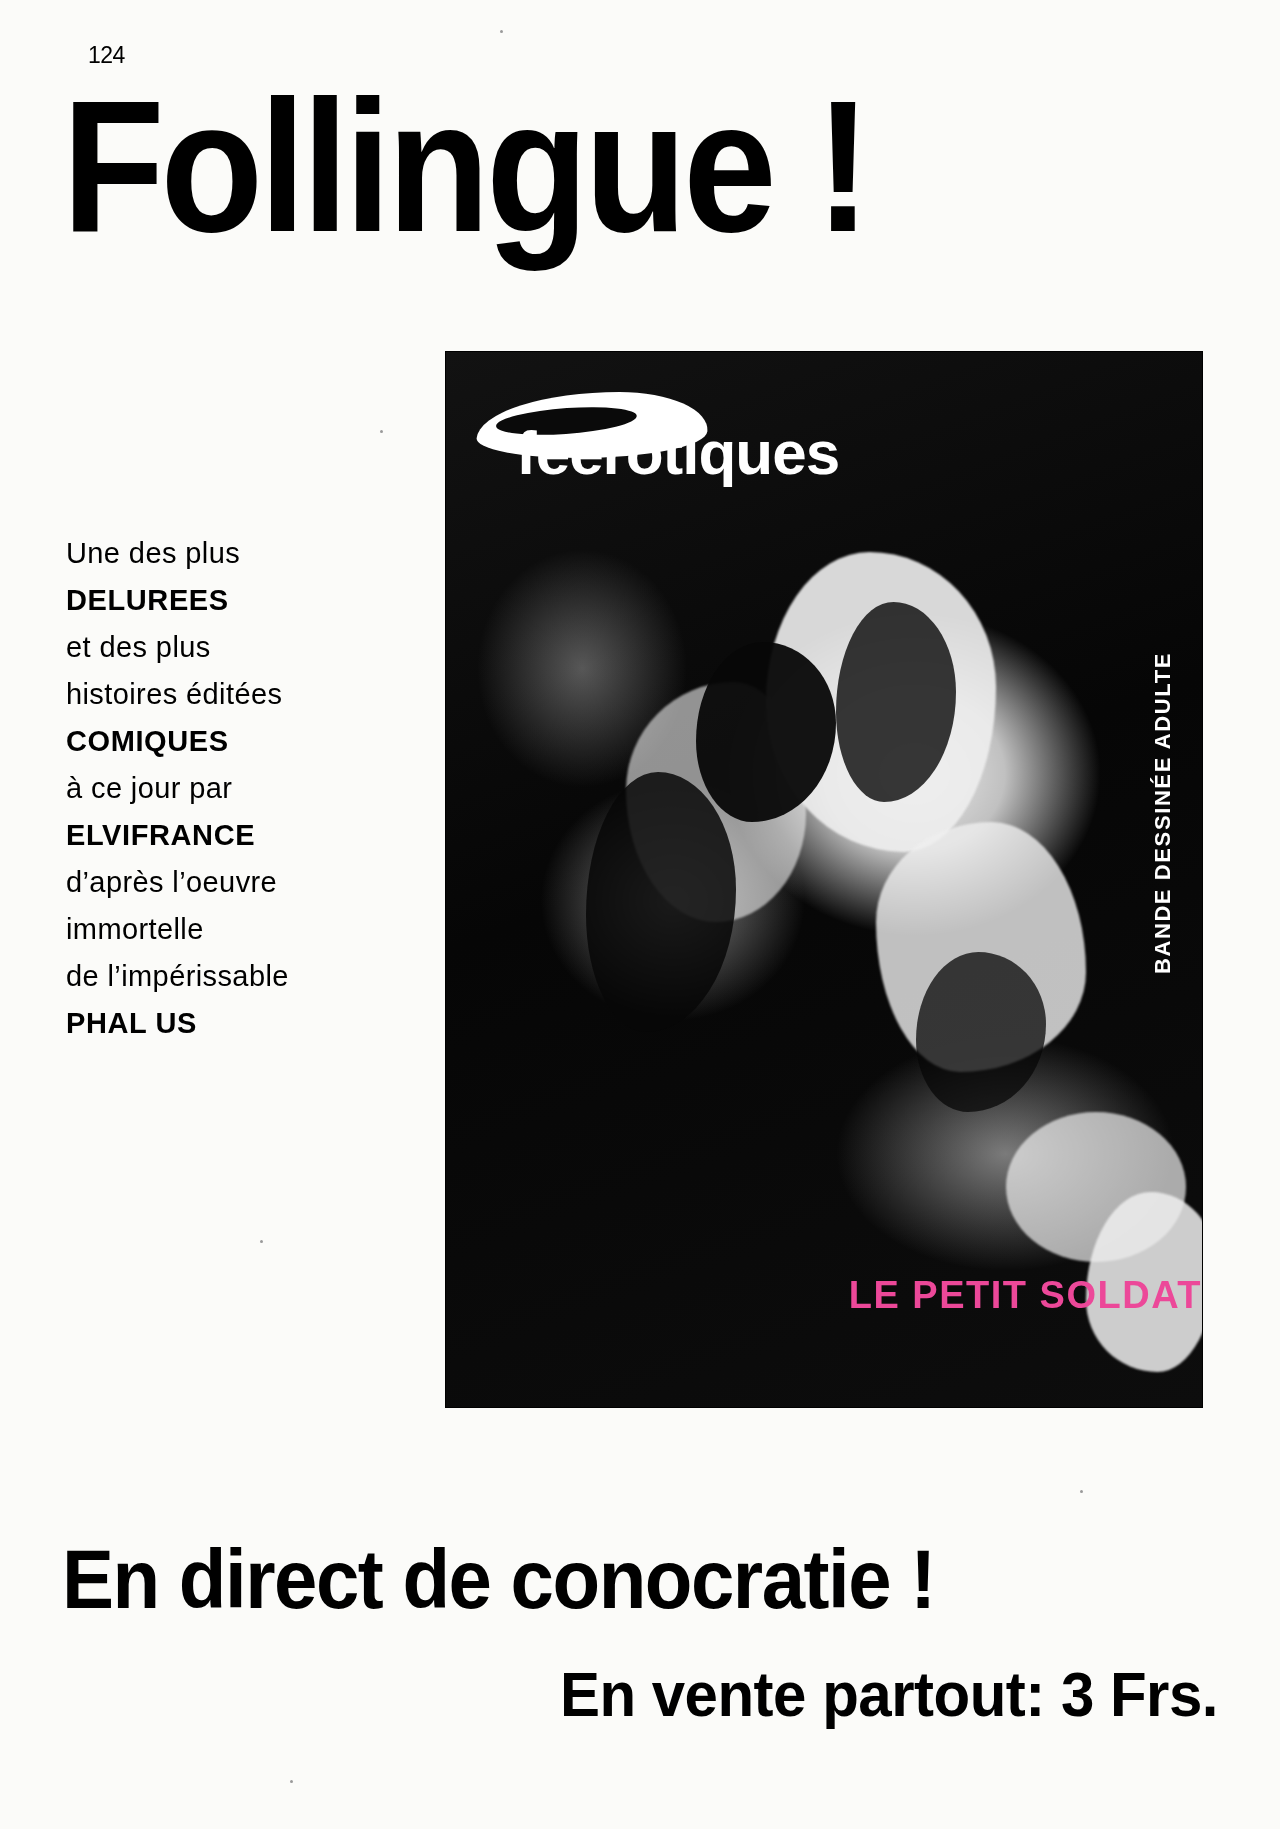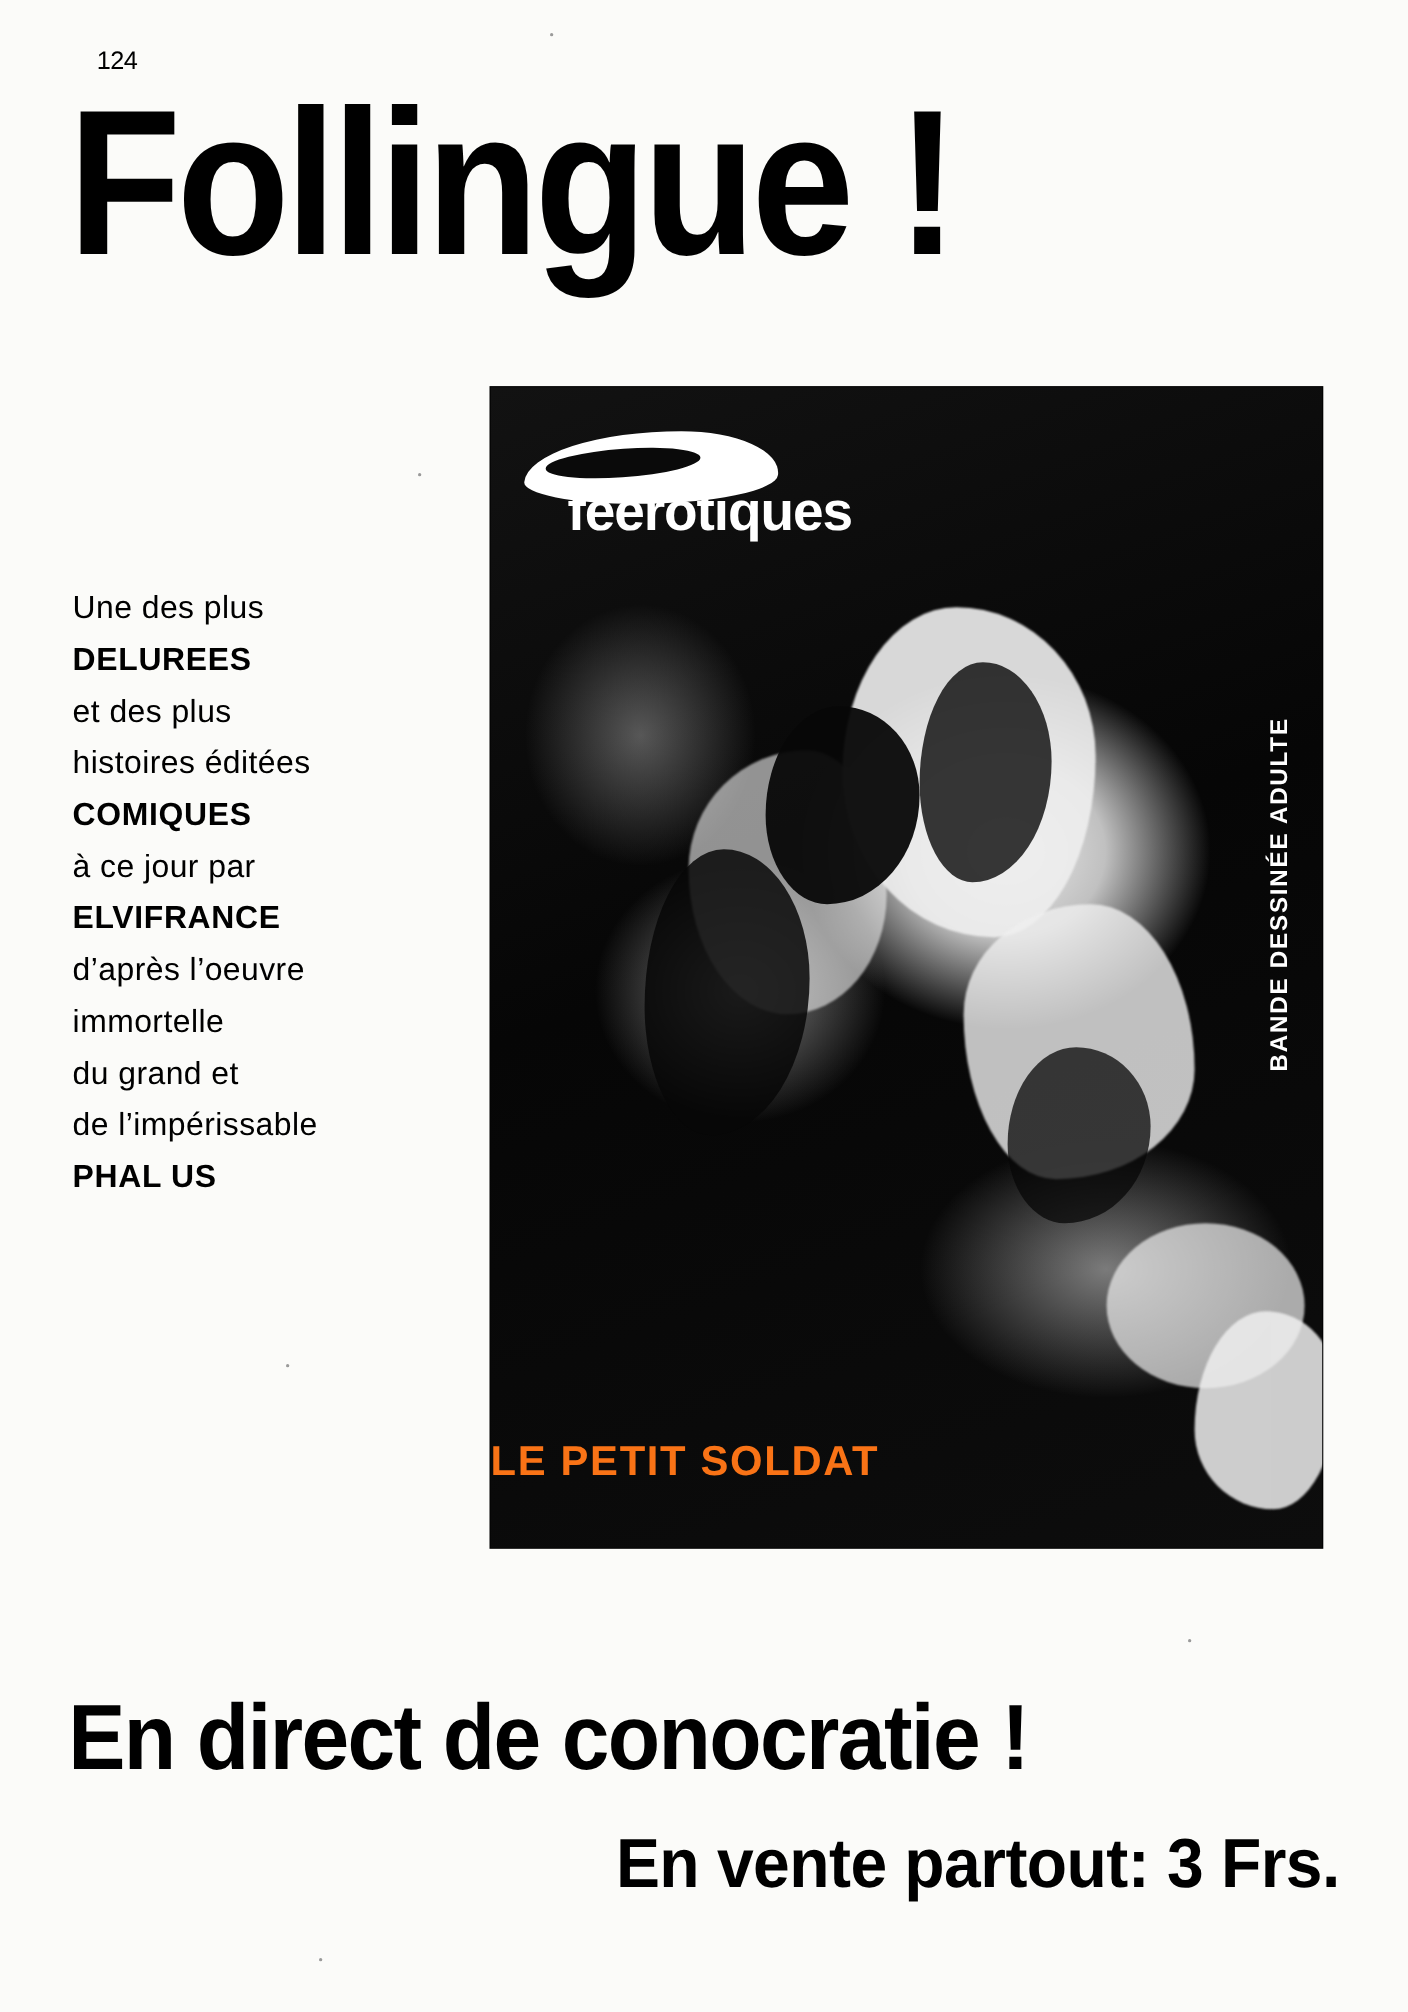--- a/index.html
+++ b/index.html
@@ -115,22 +115,22 @@
     right: 18px;
     top: 2px;
     font-size: 62px;
     font-weight: bold;
     letter-spacing: -1px;
     line-height: 1;
   }
   .cover-title .t-feerotiques {
     position: absolute;
     left: 40px;
-    top: 56px;
-    font-size: 50px;
+    top: 38px;
+    font-size: 62px;
     font-weight: bold;
     letter-spacing: -1px;
     line-height: 1;
     white-space: nowrap;
   }
   .cover-title .swash {
     position: absolute;
     left: 2px;
     top: 8px;
     width: 230px;
@@ -161,23 +161,23 @@
     letter-spacing: 1.6px;
     writing-mode: vertical-rl;
     transform: rotate(180deg);
     white-space: nowrap;
   }
 
   .cover-footer {
     position: absolute;
     left: 0;
     right: 0;
-    bottom: 56px;
-    text-align: left;
-    color: #f97316;
+    bottom: 90px;
+    text-align: right;
+    color: #ec4899;
     font-size: 38px;
     font-weight: bold;
     letter-spacing: 1.5px;
   }
 
   
   .slogan {
     position: absolute;
     left: 62px;
     top: 1530px;
@@ -222,21 +222,20 @@
   <div class="copy">
     <span class="line">Une des plus</span>
     <span class="line bold">DELUREES</span>
     <span class="line">et des plus</span>
     <span class="line">histoires éditées</span>
     <span class="line bold">COMIQUES</span>
     <span class="line">à ce jour par</span>
     <span class="line bold">ELVIFRANCE</span>
     <span class="line">d’après l’oeuvre</span>
     <span class="line">immortelle</span>
-    <span class="line">du grand et</span>
     <span class="line">de l’impérissable</span>
     <span class="line bold">PHAL US</span>
   </div>
 
   <div class="cover">
     <div class="cover-inner">
       <div class="blob" style="left:320px; top:200px; width:230px; height:300px; border-radius:45% 55% 40% 60% / 50% 45% 55% 50%;"></div>
       <div class="blob" style="left:180px; top:330px; width:180px; height:240px; opacity:0.6; border-radius:60% 40% 50% 50% / 45% 55% 45% 55%;"></div>
       <div class="blob" style="left:430px; top:470px; width:210px; height:250px; opacity:0.8; border-radius:55% 45% 60% 40% / 40% 60% 40% 60%;"></div>
       <div class="blob" style="left:560px; top:760px; width:180px; height:150px; opacity:0.7; border-radius:50%;"></div>

